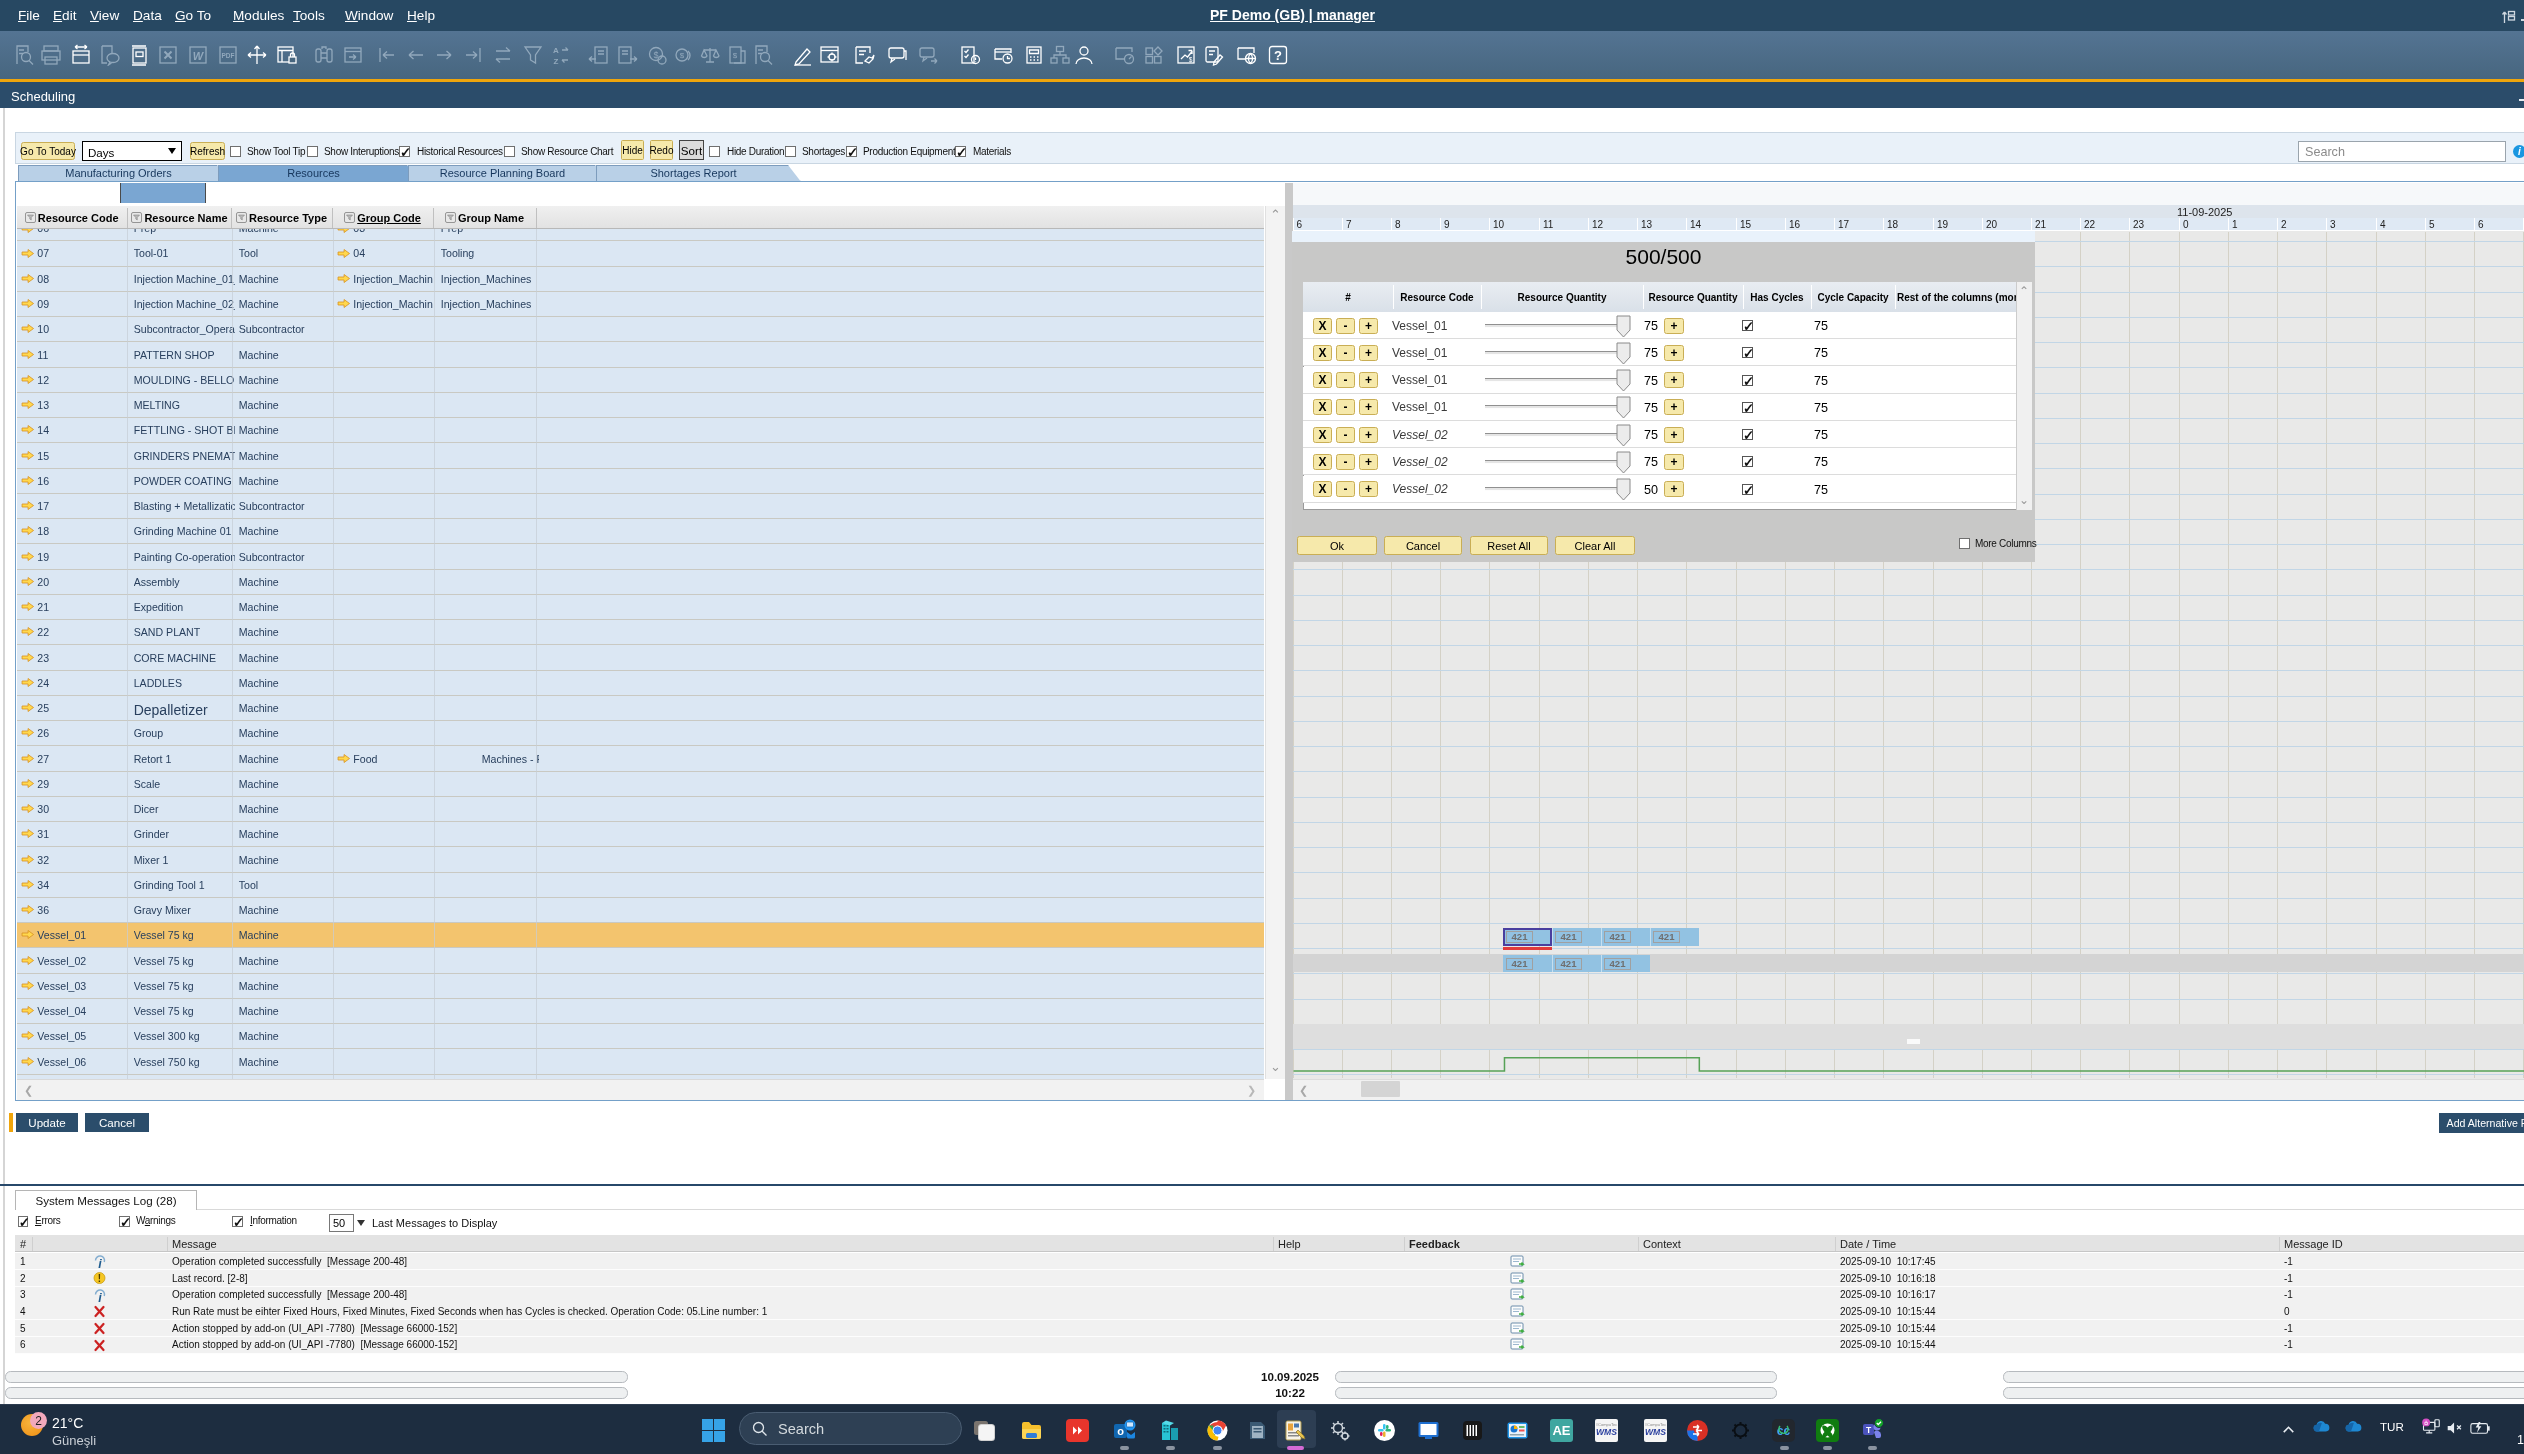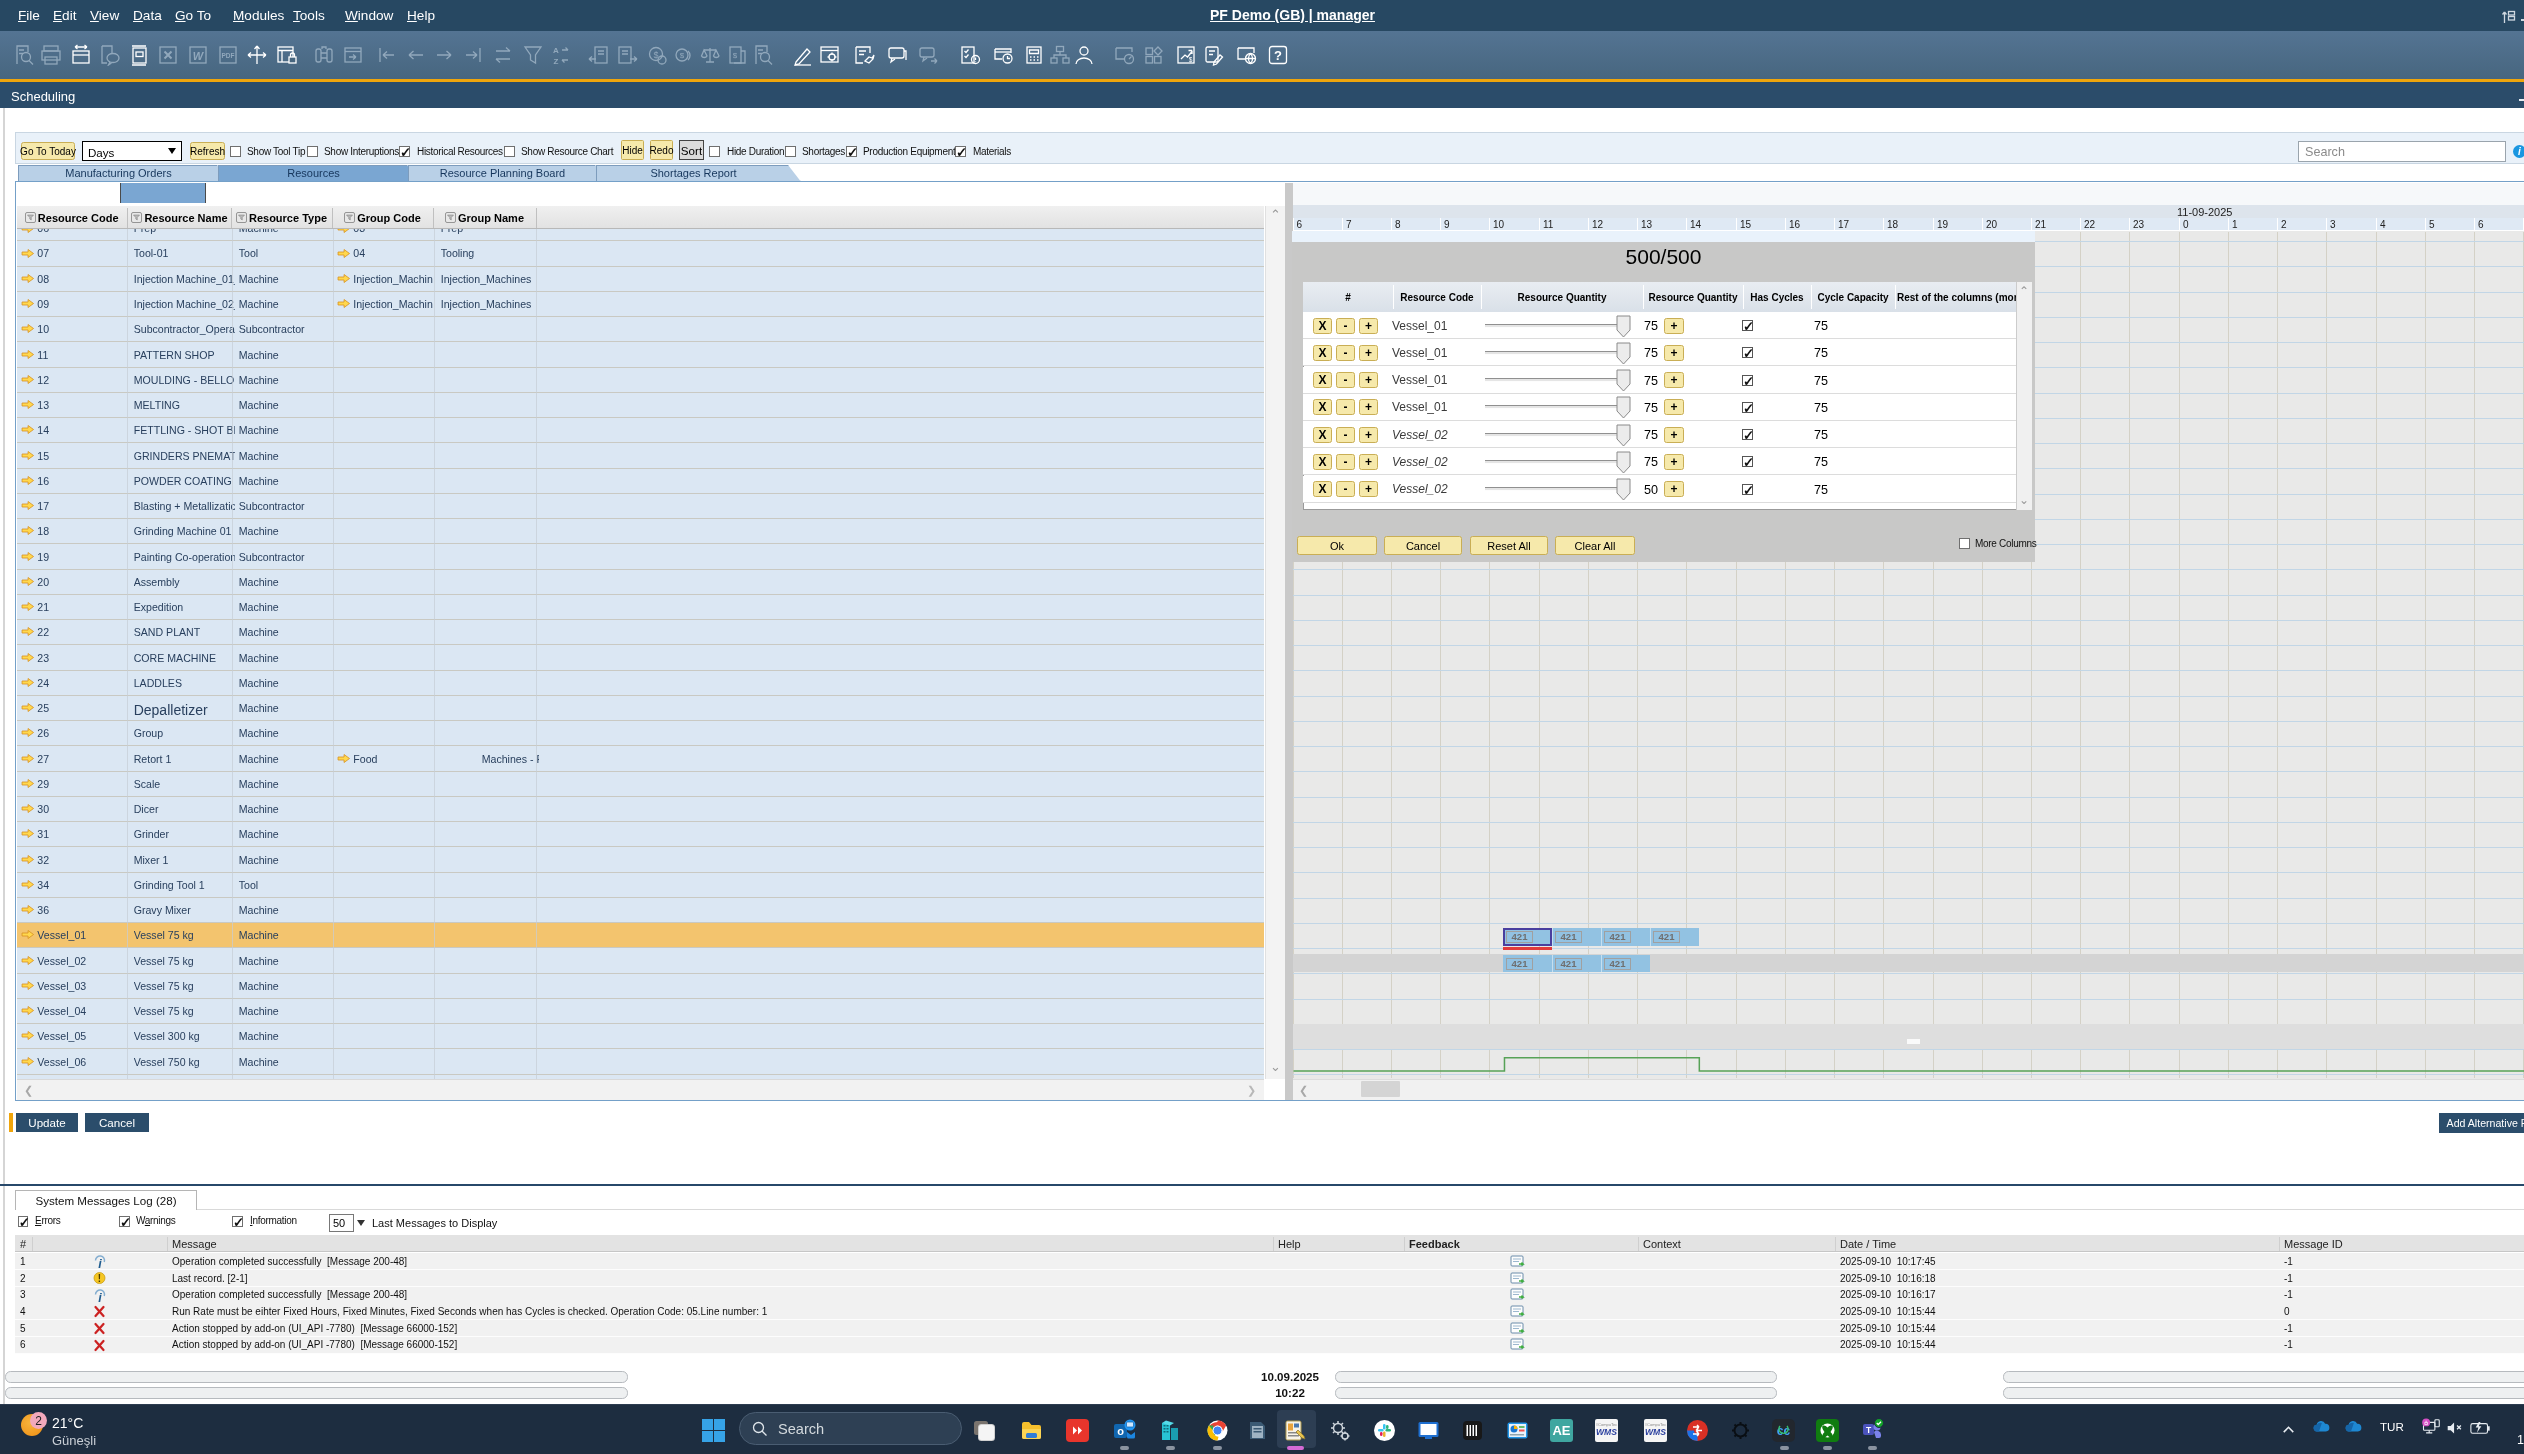--- a/index.html
+++ b/index.html
@@ -277,21 +277,21 @@
 <div style="position:absolute;left:127px;top:206px;width:105px;height:23px;display:flex;align-items:center;justify-content:center;font-size:11px;font-weight:bold;color:#000;white-space:nowrap;"><svg width="11" height="11" viewBox="0 0 22 22" style="margin-right:2px;vertical-align:-2px;">
       <rect x="1" y="1" width="20" height="20" rx="3" fill="#e8e8e8" stroke="#7a7a7a" stroke-width="1.5"></rect>
       <path d="M5 6 h12 l-4.5 5 v5 l-3 -2.2 v-2.8 Z" fill="#b9b9b9" stroke="#777" stroke-width="1"></path>
     </svg>Resource Name</div>
 <div style="position:absolute;left:127px;top:208px;width:1px;height:20px;background:#c0c0c0;"></div>
 <div style="position:absolute;left:231px;top:206px;width:101px;height:23px;display:flex;align-items:center;justify-content:center;font-size:11px;font-weight:bold;color:#000;white-space:nowrap;"><svg width="11" height="11" viewBox="0 0 22 22" style="margin-right:2px;vertical-align:-2px;">
       <rect x="1" y="1" width="20" height="20" rx="3" fill="#e8e8e8" stroke="#7a7a7a" stroke-width="1.5"></rect>
       <path d="M5 6 h12 l-4.5 5 v5 l-3 -2.2 v-2.8 Z" fill="#b9b9b9" stroke="#777" stroke-width="1"></path>
     </svg>Resource Type</div>
 <div style="position:absolute;left:231px;top:208px;width:1px;height:20px;background:#c0c0c0;"></div>
-<div style="position:absolute;left:332px;top:206px;width:101px;height:23px;display:flex;align-items:center;justify-content:center;font-size:11px;font-weight:bold;color:#000;white-space:nowrap;"><svg width="11" height="11" viewBox="0 0 22 22" style="margin-right:2px;vertical-align:-2px;">
+<div style="position:absolute;left:332px;top:206px;width:101px;height:23px;display:flex;align-items:center;justify-content:center;font-size:11px;font-weight:bold;color:#000;white-space:nowrap;text-decoration:underline;"><svg width="11" height="11" viewBox="0 0 22 22" style="margin-right:2px;vertical-align:-2px;">
       <rect x="1" y="1" width="20" height="20" rx="3" fill="#e8e8e8" stroke="#7a7a7a" stroke-width="1.5"></rect>
       <path d="M5 6 h12 l-4.5 5 v5 l-3 -2.2 v-2.8 Z" fill="#b9b9b9" stroke="#777" stroke-width="1"></path>
     </svg>Group Code</div>
 <div style="position:absolute;left:332px;top:208px;width:1px;height:20px;background:#c0c0c0;"></div>
 <div style="position:absolute;left:433px;top:206px;width:103px;height:23px;display:flex;align-items:center;justify-content:center;font-size:11px;font-weight:bold;color:#000;white-space:nowrap;"><svg width="11" height="11" viewBox="0 0 22 22" style="margin-right:2px;vertical-align:-2px;">
       <rect x="1" y="1" width="20" height="20" rx="3" fill="#e8e8e8" stroke="#7a7a7a" stroke-width="1.5"></rect>
       <path d="M5 6 h12 l-4.5 5 v5 l-3 -2.2 v-2.8 Z" fill="#b9b9b9" stroke="#777" stroke-width="1"></path>
     </svg>Group Name</div>
 <div style="position:absolute;left:433px;top:208px;width:1px;height:20px;background:#c0c0c0;"></div>
 <div style="position:absolute;left:536px;top:208px;width:1px;height:20px;background:#c0c0c0;"></div>
@@ -904,21 +904,21 @@
       <path d="M18 18 h8 l-3 -3 m3 3 l-3 3" stroke="#3fae3f" stroke-width="3" fill="none"></path>
     </svg></div>
 <div style="position:absolute;left:1840px;top:1256px;font-size:10px;color:#111;">2025-09-10&nbsp; 10:17:45</div>
 <div style="position:absolute;left:2284px;top:1256px;font-size:10px;color:#111;">-1</div>
 <div style="position:absolute;left:15px;top:1270px;width:2563px;height:16.7px;background:#f1f1f1;border-bottom:1px solid #fdfdfd;"></div>
 <div style="position:absolute;left:20px;top:1273px;font-size:10px;color:#111;">2</div>
 <div style="position:absolute;left:93px;top:1271px;"><svg width="13" height="14" viewBox="0 0 26 28">
       <circle cx="13" cy="14" r="11" fill="#f5c623" stroke="#c79a10" stroke-width="1.5"></circle>
       <text x="13" y="22" font-size="20" font-weight="bold" fill="#4a3a00" text-anchor="middle" font-family="Liberation Sans">!</text>
     </svg></div>
-<div style="position:absolute;left:172px;top:1273px;font-size:10px;color:#111;white-space:nowrap;">Last record. [2-1]</div>
+<div style="position:absolute;left:172px;top:1273px;font-size:10px;color:#111;white-space:nowrap;">Last record. [2-8]</div>
 <div style="position:absolute;left:1510px;top:1272px;"><svg width="16" height="14" viewBox="0 0 32 28">
       <rect x="2" y="2" width="24" height="20" rx="2" fill="#fdfdfd" stroke="#6a8caa" stroke-width="2"></rect>
       <path d="M6 8 h16 M6 13 h12" stroke="#9db8cf" stroke-width="2"></path>
       <path d="M18 18 h8 l-3 -3 m3 3 l-3 3" stroke="#3fae3f" stroke-width="3" fill="none"></path>
     </svg></div>
 <div style="position:absolute;left:1840px;top:1273px;font-size:10px;color:#111;">2025-09-10&nbsp; 10:16:18</div>
 <div style="position:absolute;left:2284px;top:1273px;font-size:10px;color:#111;">-1</div>
 <div style="position:absolute;left:15px;top:1287px;width:2563px;height:16.7px;background:#f1f1f1;border-bottom:1px solid #fdfdfd;"></div>
 <div style="position:absolute;left:20px;top:1289px;font-size:10px;color:#111;">3</div>
 <div style="position:absolute;left:93px;top:1288px;"><svg width="14" height="15" viewBox="0 0 28 30">

